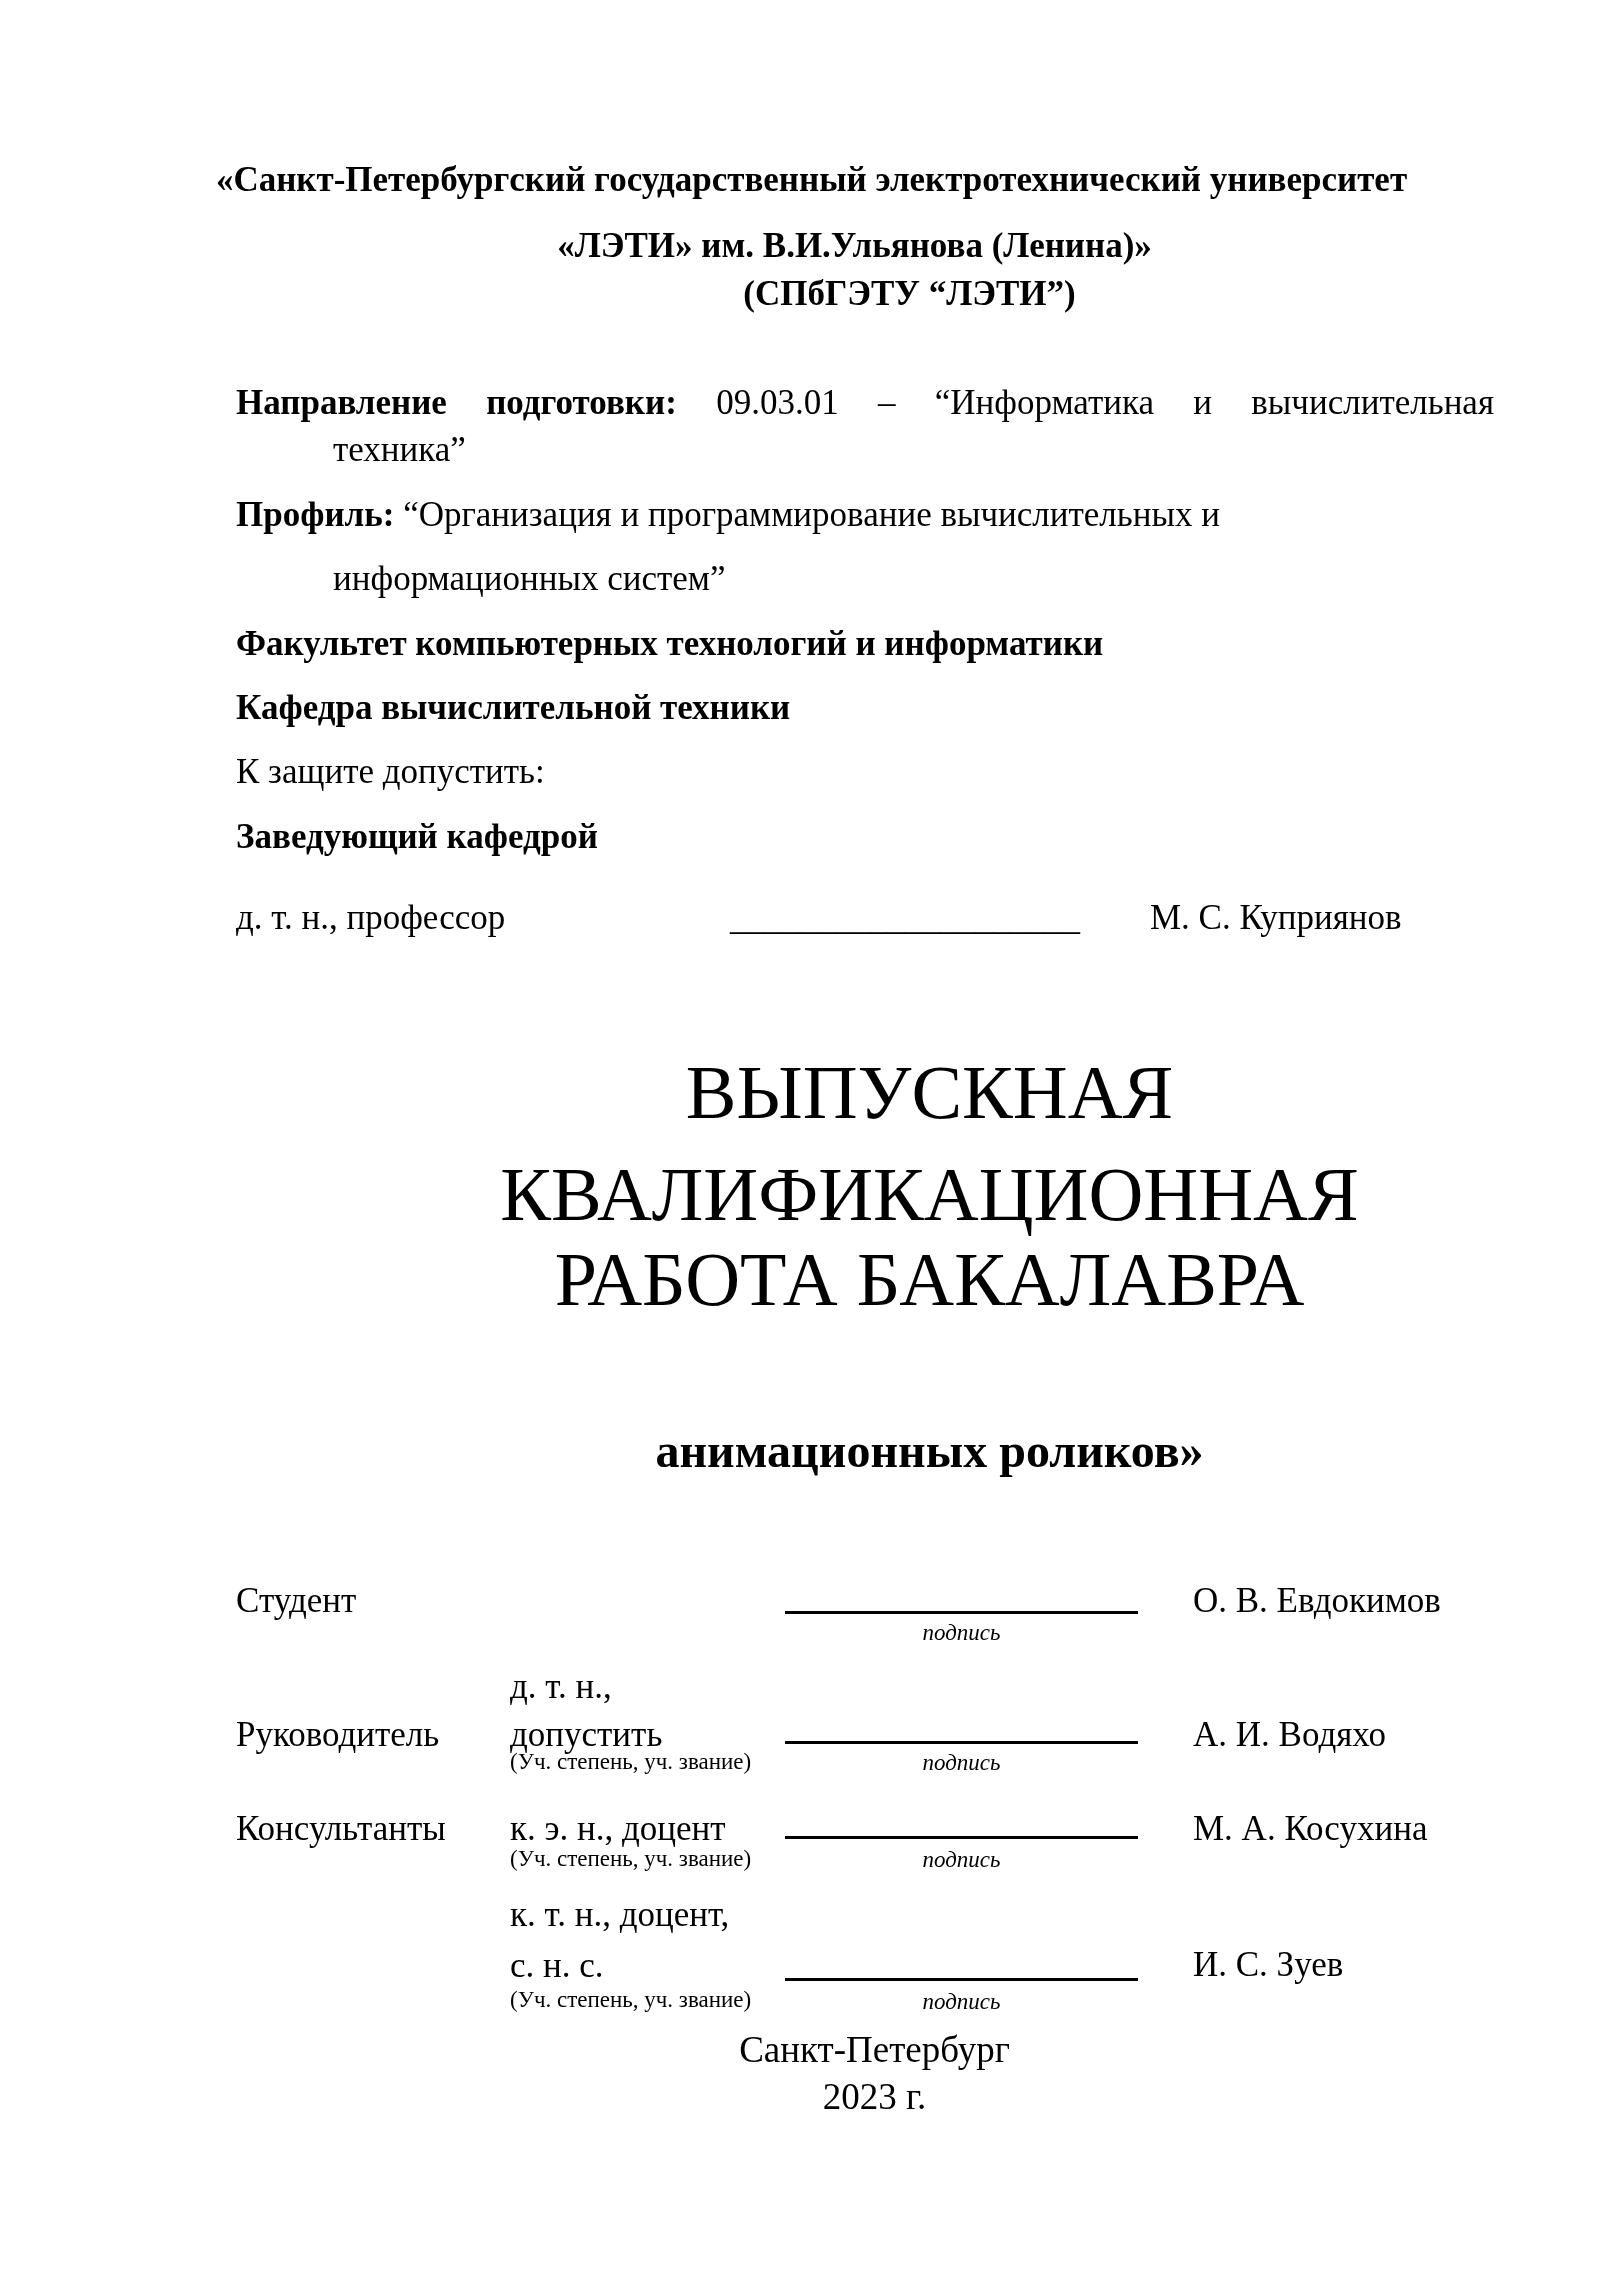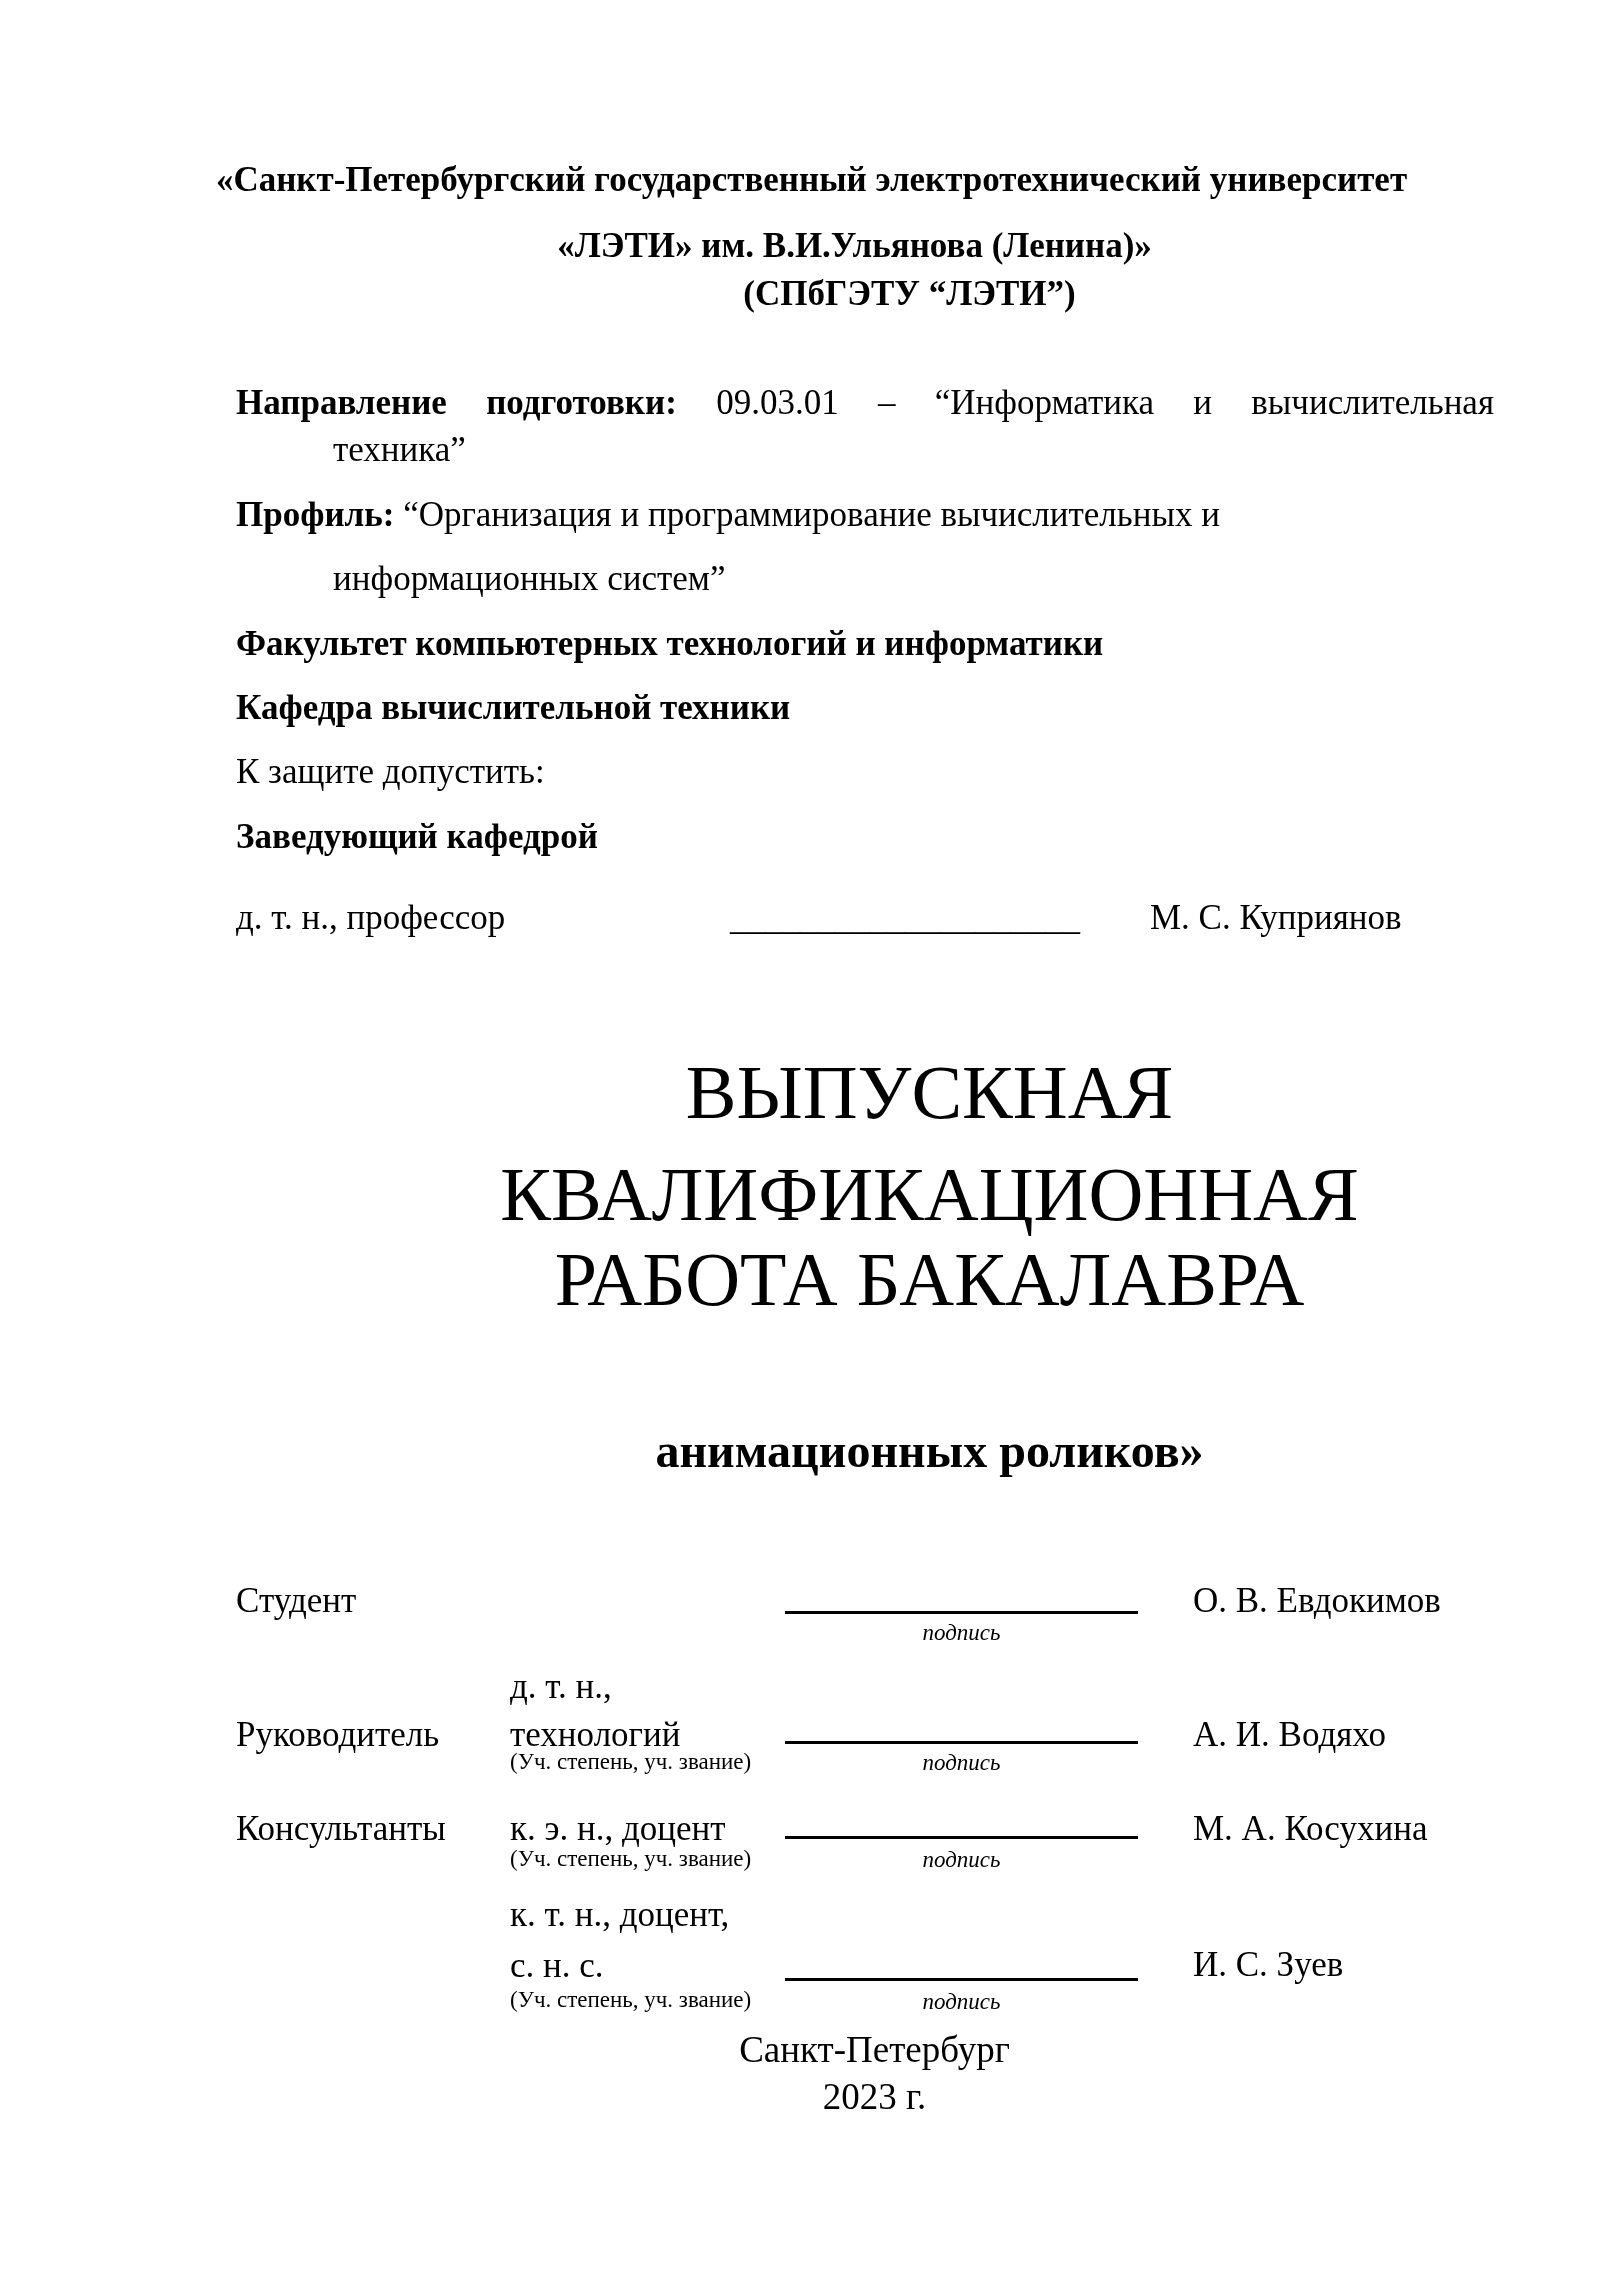--- a/index.html
+++ b/index.html
@@ -77,21 +77,21 @@
     <span class="sh150">анимационных роликов»</span>
   </div>
 
   <div class="l" style="top:1580px; left:236px">Студент</div>
   <div class="sigline" style="top:1611px; left:785px; width:353px"></div>
   <div class="sigcap sm it" style="top:1619px">подпись</div>
   <div class="l" style="top:1580px; left:1193px">О. В. Евдокимов</div>
 
   <div class="l" style="top:1666px; left:510px">д. т. н.,</div>
   <div class="l" style="top:1714px; left:236px">Руководитель</div>
-  <div class="l" style="top:1714px; left:510px">технологий</div>
+  <div class="l" style="top:1714px; left:510px">допустить</div>
   <div class="sigline" style="top:1741px; left:785px; width:353px"></div>
   <div class="l sm" style="top:1748px; left:510px">(Уч. степень, уч. звание)</div>
   <div class="sigcap sm it" style="top:1749px">подпись</div>
   <div class="l" style="top:1714px; left:1193px">А. И. Водяхо</div>
 
   <div class="l" style="top:1808px; left:236px">Консультанты</div>
   <div class="l" style="top:1808px; left:510px">к. э. н., доцент</div>
   <div class="sigline" style="top:1836px; left:785px; width:353px"></div>
   <div class="l sm" style="top:1845px; left:510px">(Уч. степень, уч. звание)</div>
   <div class="sigcap sm it" style="top:1846px">подпись</div>

